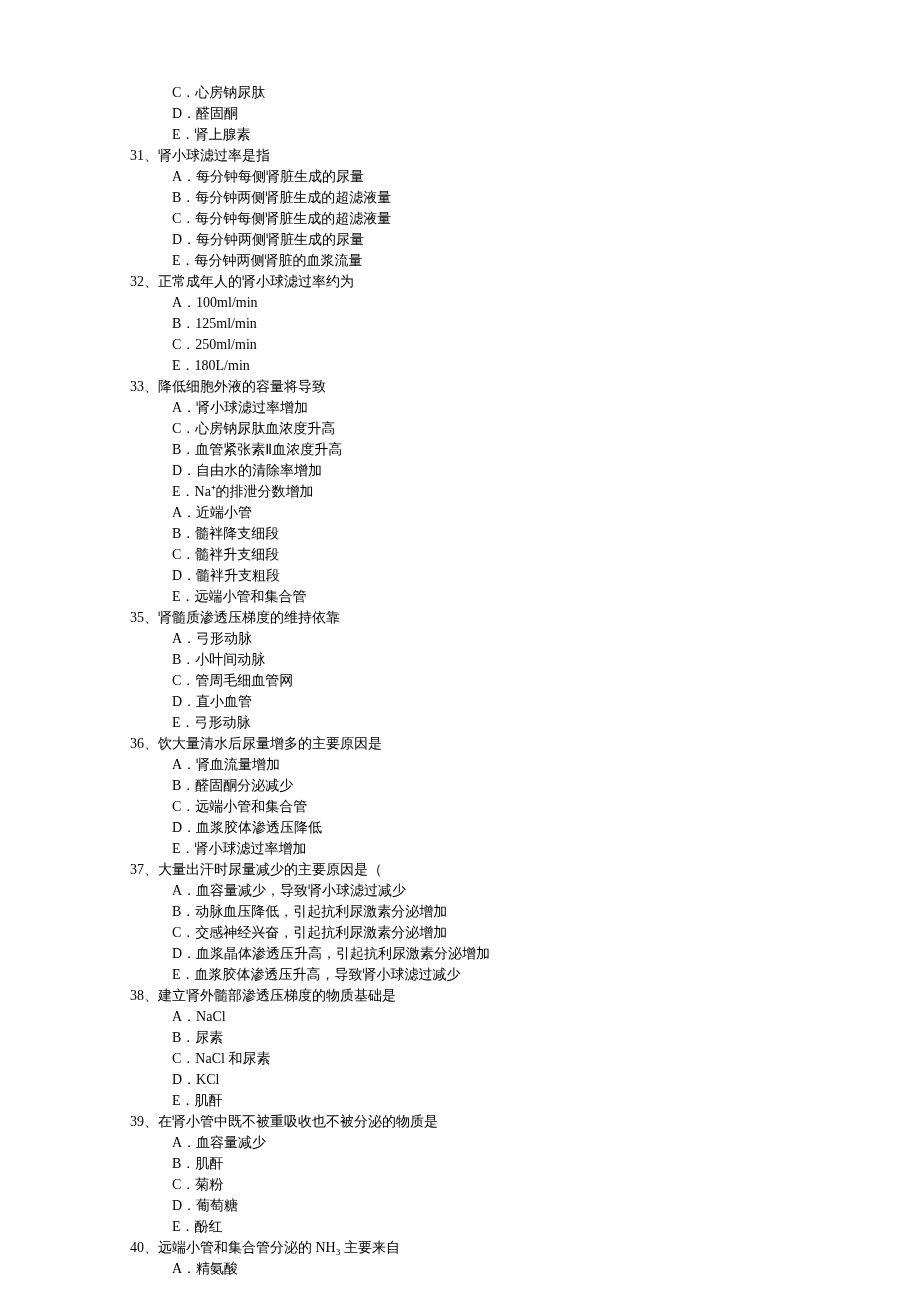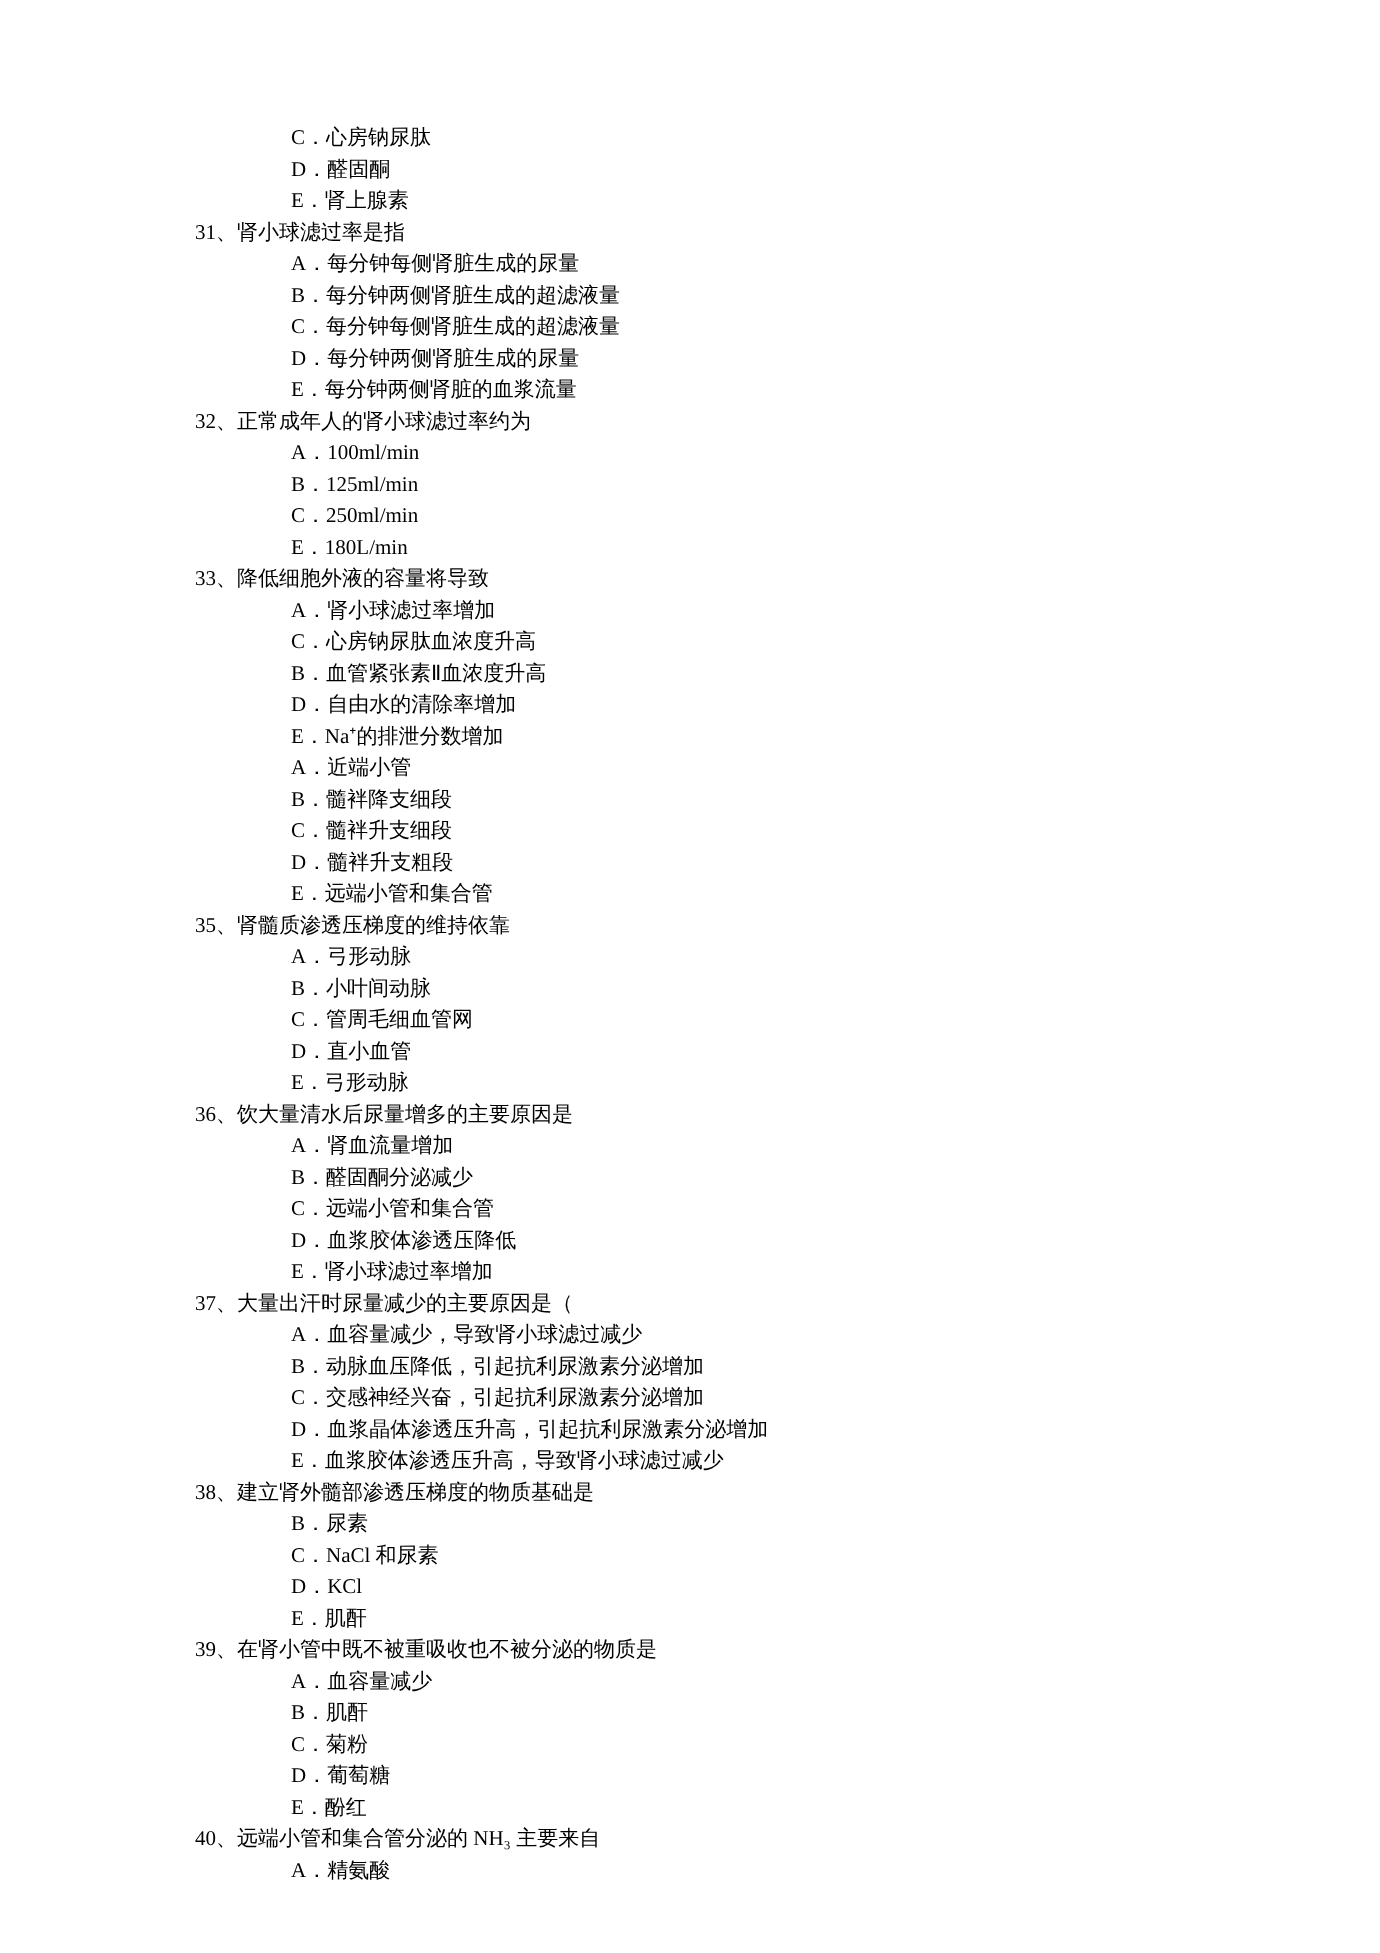--- a/index.html
+++ b/index.html
@@ -11,21 +11,21 @@
     color: #000000;
     line-height: 1.5;
   }
   .page {
     width: 920px;
     min-height: 1302px;
     padding: 82px 130px 80px 130px;
     box-sizing: border-box;
   }
   .option {
-    margin-left: 64px;
+    margin-left: 42px;
   }
   .question {
     margin-left: 0;
   }
   .line {
     white-space: pre;
   }
 </style>
 </head>
 <body>
@@ -68,20 +68,21 @@
     <div class="line option">C．远端小管和集合管</div>
     <div class="line option">D．血浆胶体渗透压降低</div>
     <div class="line option">E．肾小球滤过率增加</div>
     <div class="line question">37、大量出汗时尿量减少的主要原因是（</div>
     <div class="line option">A．血容量减少，导致肾小球滤过减少</div>
     <div class="line option">B．动脉血压降低，引起抗利尿激素分泌增加</div>
     <div class="line option">C．交感神经兴奋，引起抗利尿激素分泌增加</div>
     <div class="line option">D．血浆晶体渗透压升高，引起抗利尿激素分泌增加</div>
     <div class="line option">E．血浆胶体渗透压升高，导致肾小球滤过减少</div>
     <div class="line question">38、建立肾外髓部渗透压梯度的物质基础是</div>
+    <div class="line option">A．NaCl</div>
     <div class="line option">B．尿素</div>
     <div class="line option">C．NaCl 和尿素</div>
     <div class="line option">D．KCl</div>
     <div class="line option">E．肌酐</div>
     <div class="line question">39、在肾小管中既不被重吸收也不被分泌的物质是</div>
     <div class="line option">A．血容量减少</div>
     <div class="line option">B．肌酐</div>
     <div class="line option">C．菊粉</div>
     <div class="line option">D．葡萄糖</div>
     <div class="line option">E．酚红</div>

